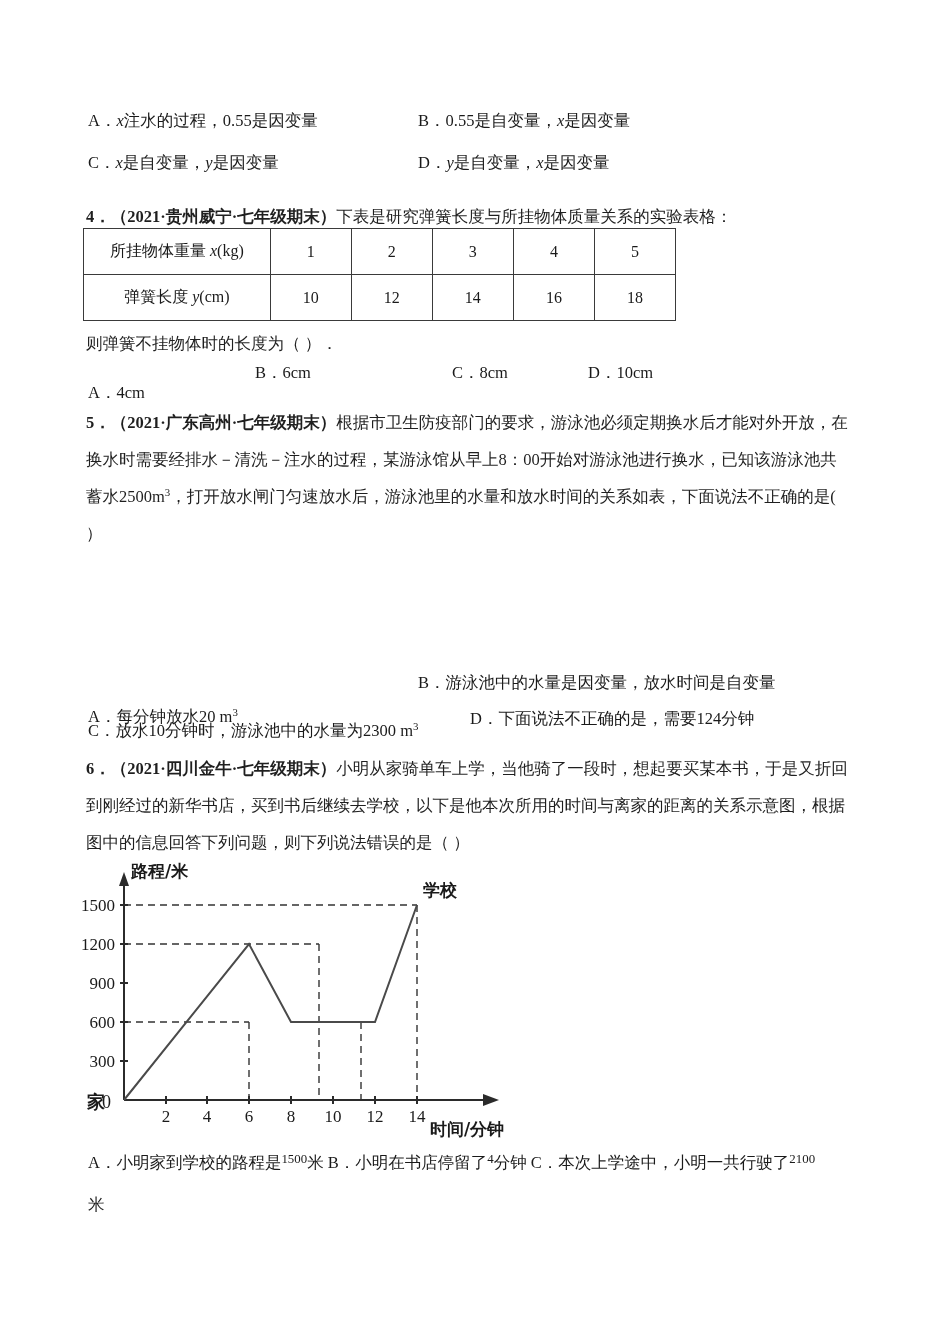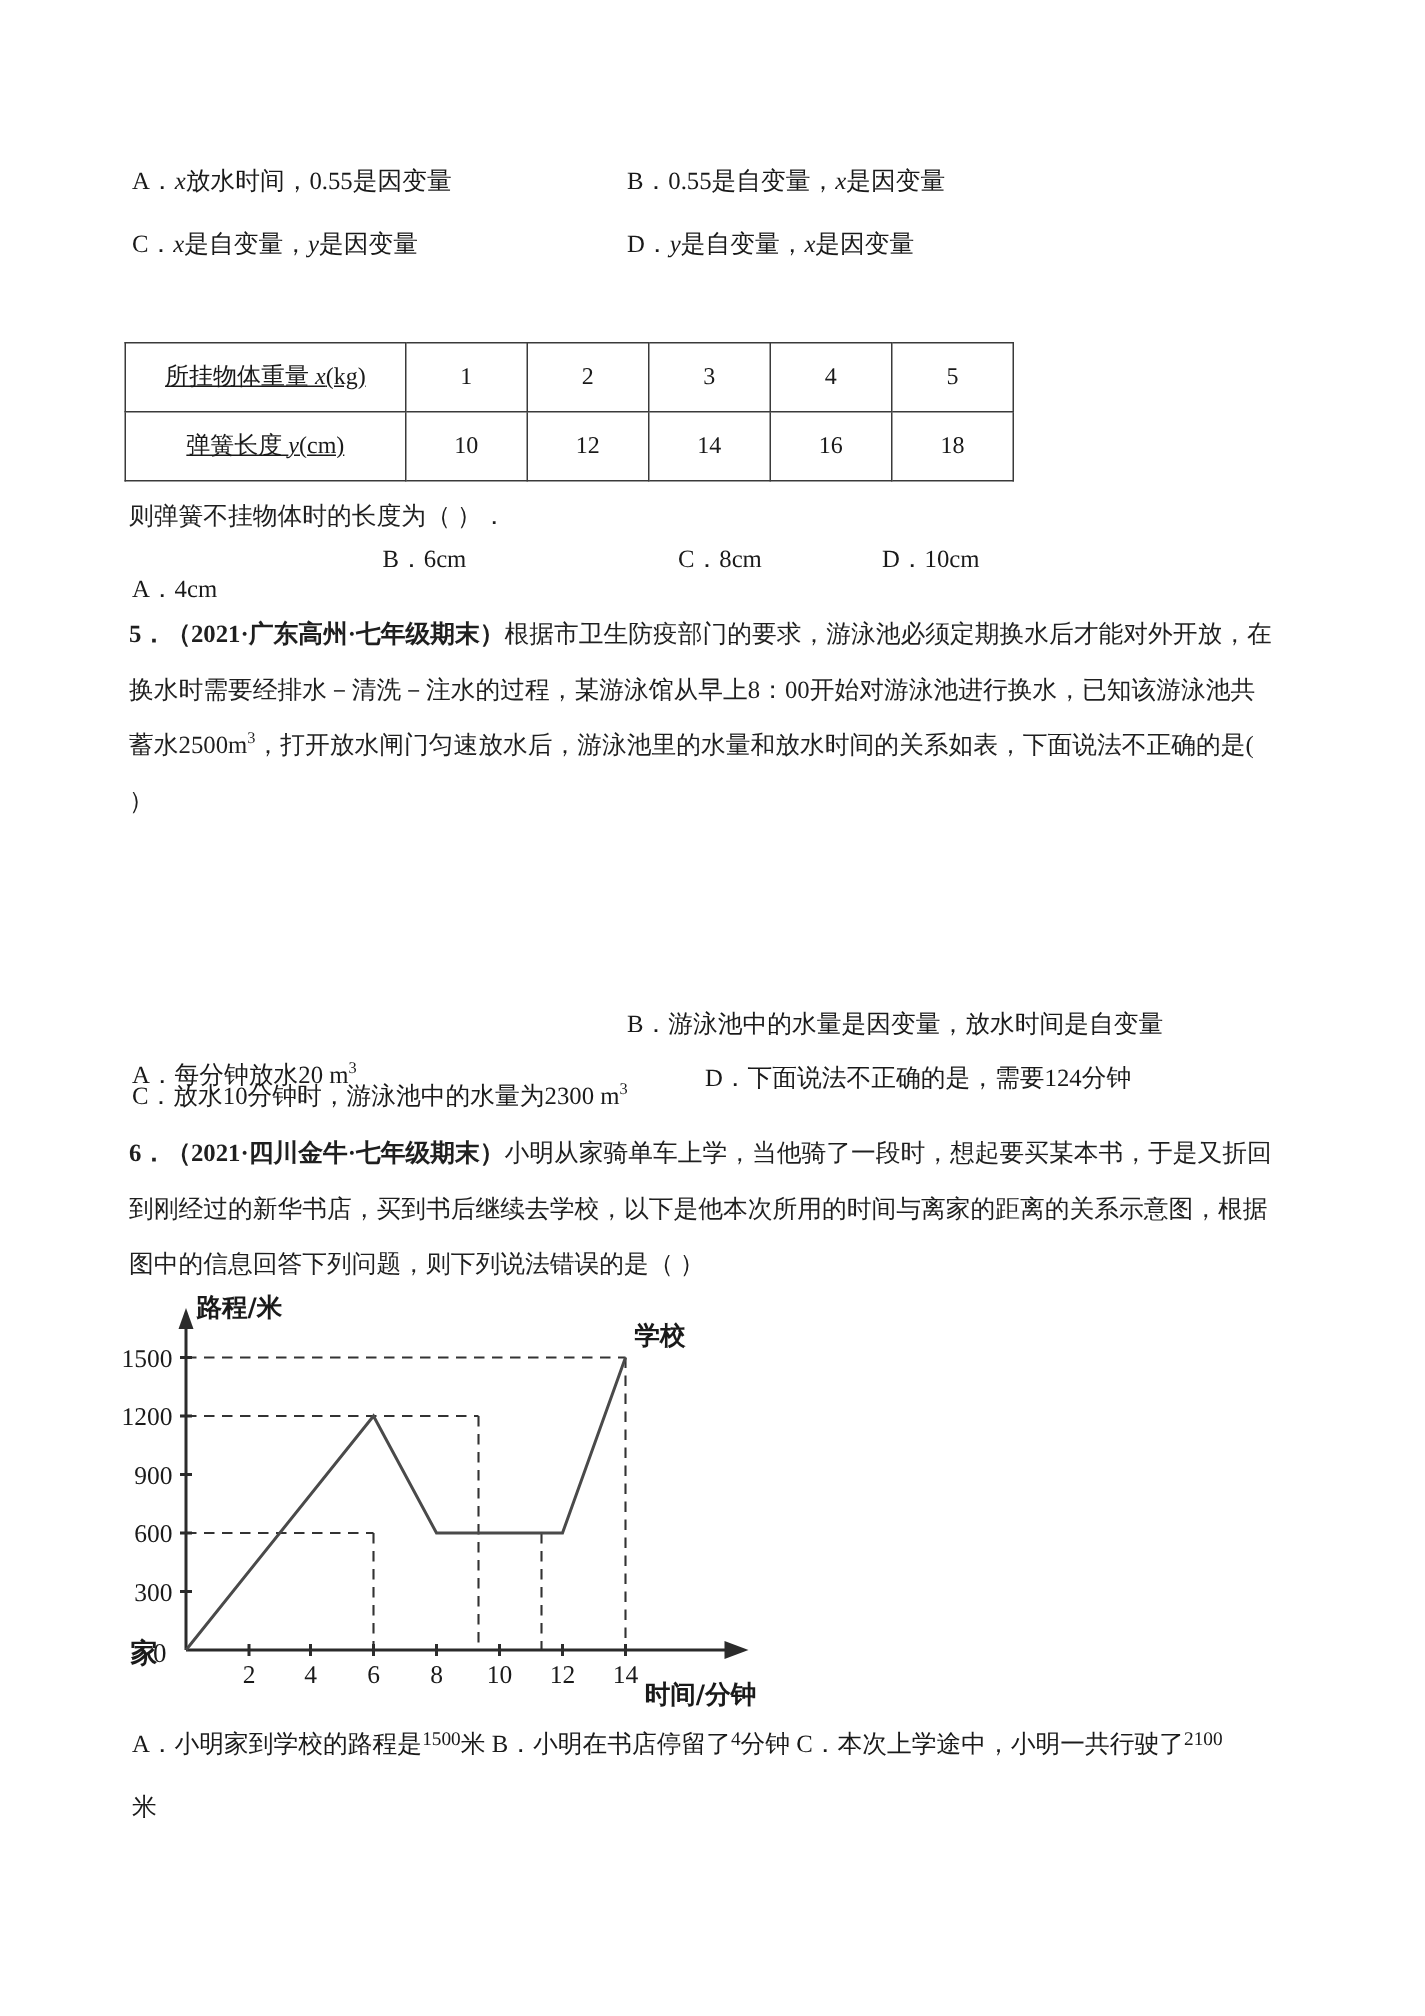--- a/index.html
+++ b/index.html
@@ -49,46 +49,48 @@
     background: #fff;
   }
   table.dtab td {
     border: 1.1px solid #3a3a3a;
     text-align: center;
     vertical-align: middle;
     padding: 0;
   }
   table.dtab td.label {
     text-align: center;
-    text-decoration: underline;
   }
 
   
   .chart-wrap {
     position: absolute;
   }
 </style>
 </head>
 <body>
 
 <div class="page">
 
   <div class="opt" style="left:88px; top:110px;">
-    <span>A．</span><span class="ital">x</span><span>放水时间，0.55是因变量</span>
+    <span>A．</span><span class="ital">x</span><span>注水的过程，0.55是因变量</span>
   </div>
   <div class="opt" style="left:418px; top:110px;">
     <span>B．</span><span>0.55是自变量，</span><span class="ital">x</span><span>是因变量</span>
   </div>
   <div class="opt" style="left:88px; top:152px;">
     <span>C．</span><span class="ital">x</span><span>是自变量，</span><span class="ital">y</span><span>是因变量</span>
   </div>
   <div class="opt" style="left:418px; top:152px;">
     <span>D．</span><span class="ital">y</span><span>是自变量，</span><span class="ital">x</span><span>是因变量</span>
   </div>
 
+  <div class="para" style="left:86px; top:198px; width:800px;">
+    <b>4．</b><b>（2021·贵州威宁·七年级期末）</b><span>下表是研究弹簧长度与所挂物体质量关系的实验表格：</span>
+  </div>
 
   <table class="dtab" style="left:83px; top:228px; width:593px;">
     <tbody>
         <tr>
       <td class="label" style="width:188px; height:45px;">
         <span>所挂物体重量 </span><span class="ital">x</span><span>(kg)</span>
       </td>
       <td style="width:81px;">1</td>
       <td style="width:81px;">2</td>
       <td style="width:81px;">3</td>

